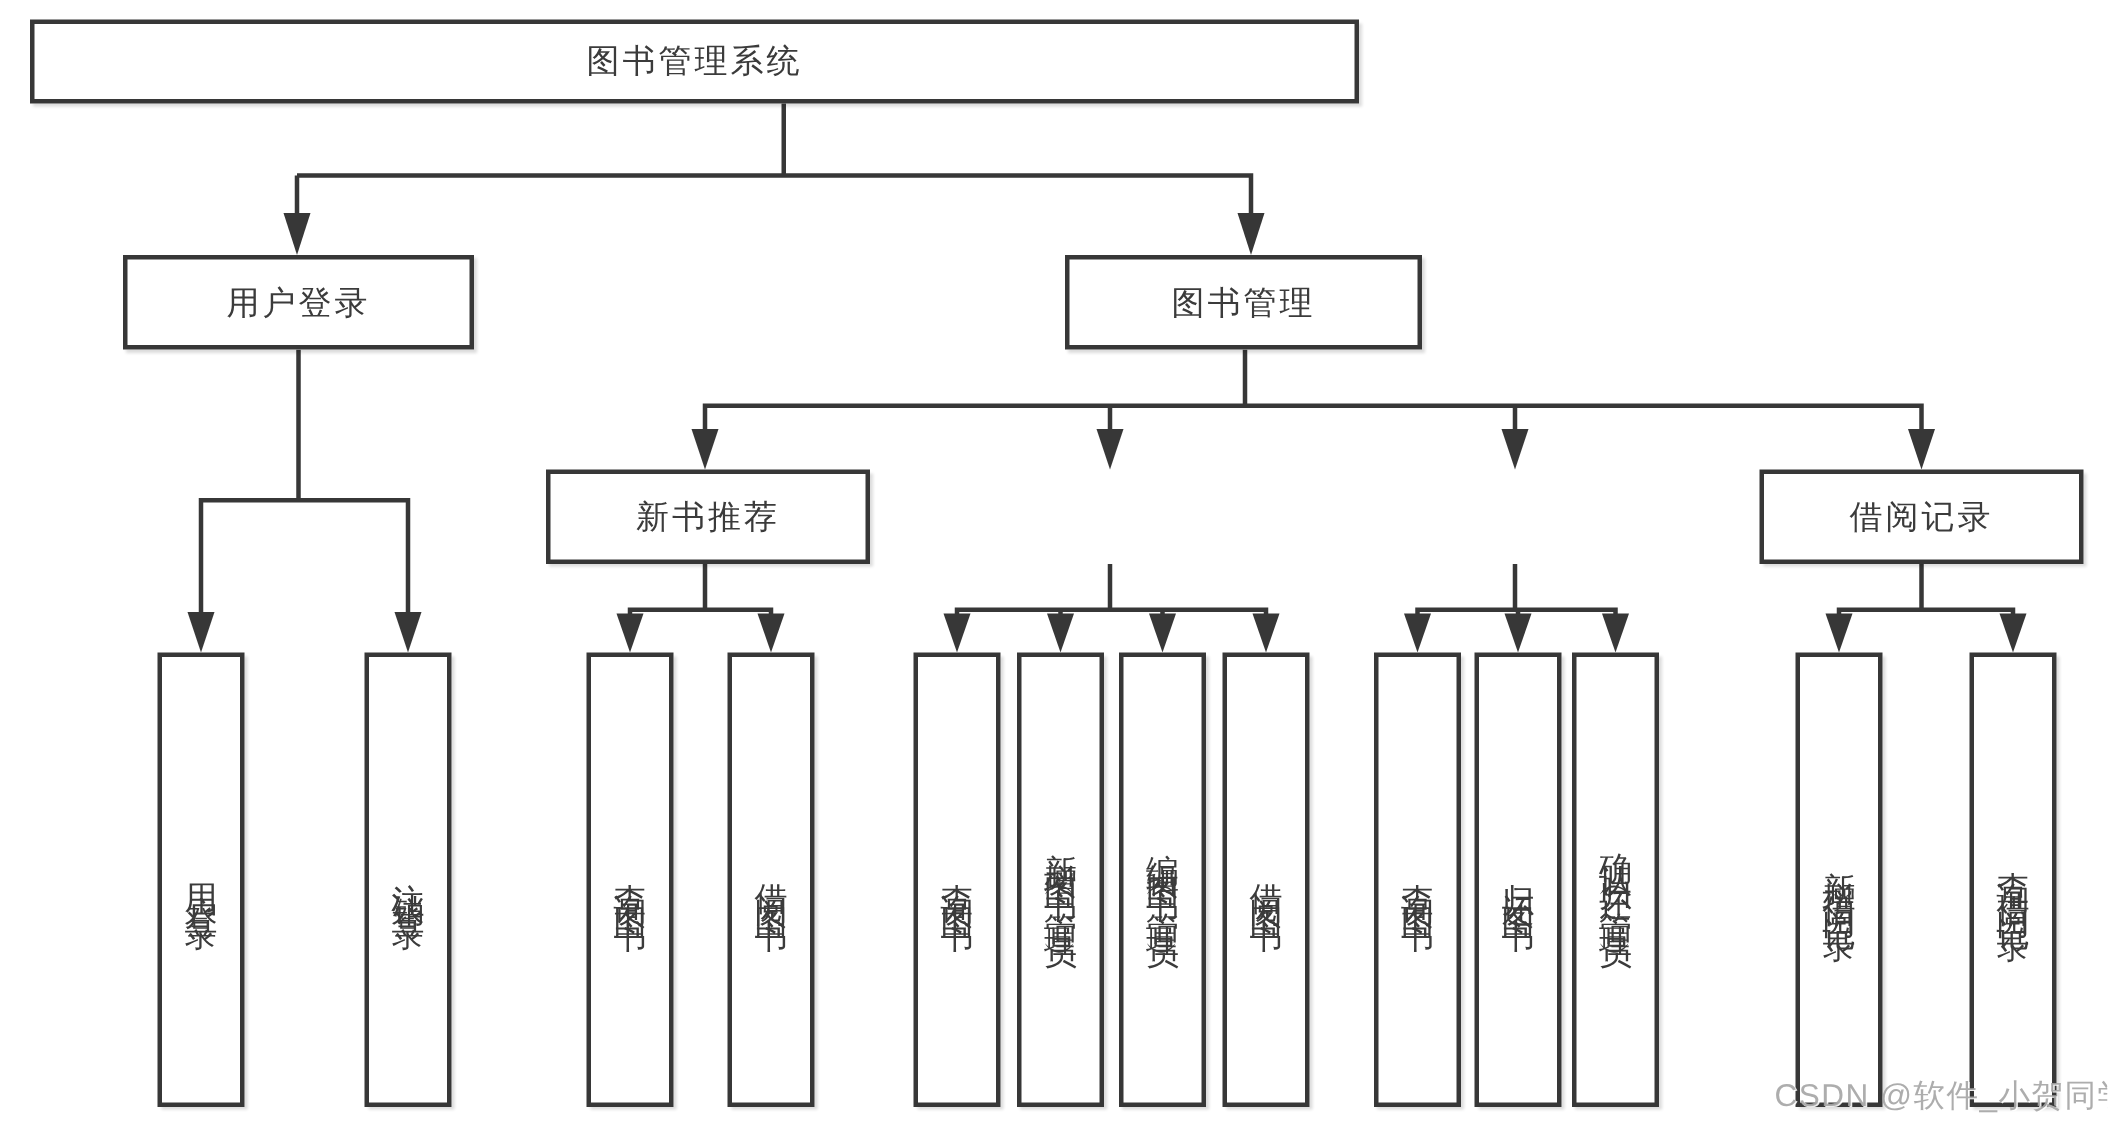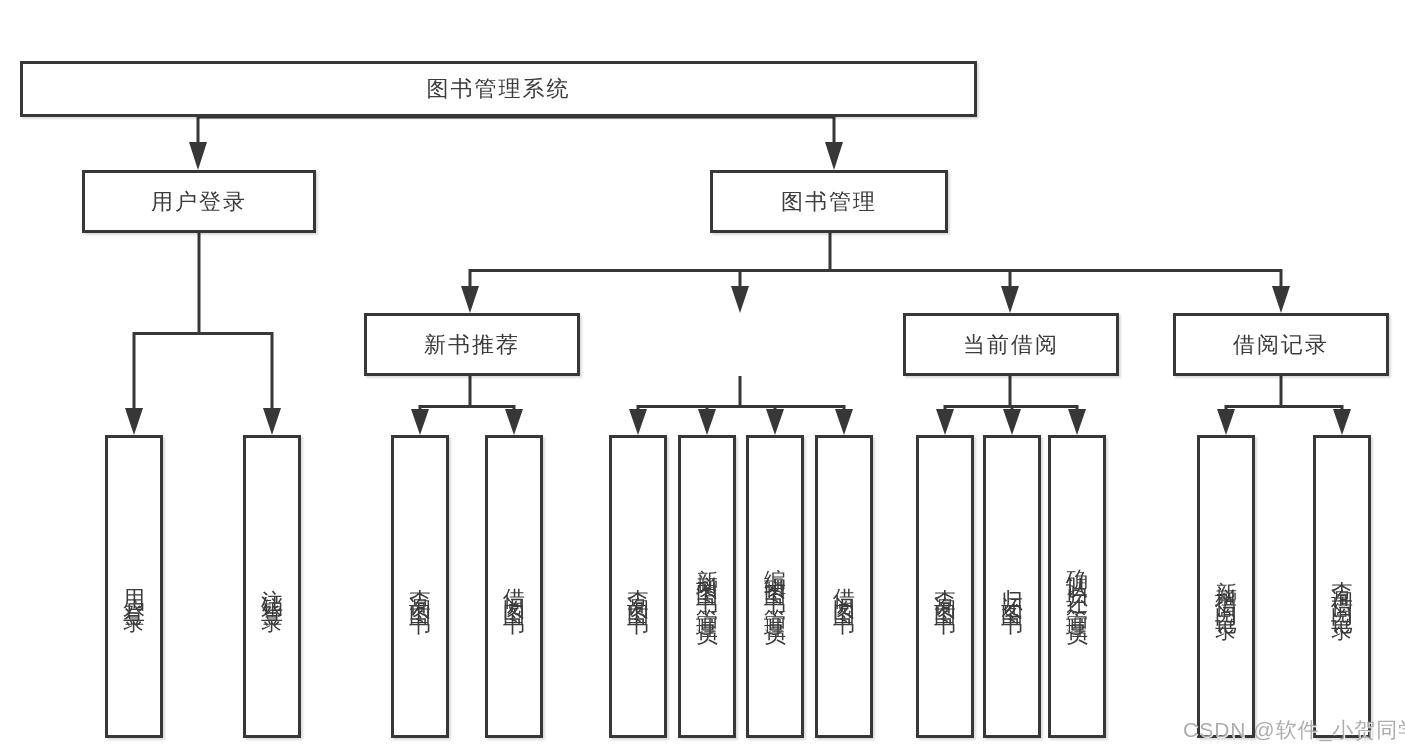--- a/index.html
+++ b/index.html
@@ -31,21 +31,21 @@
     line-height: 1;
   }
   .hbox span { letter-spacing: 2px; }
   .vbox span {
     writing-mode: vertical-rl;
     text-orientation: mixed;
     letter-spacing: 8px;
     white-space: nowrap;
   }
   
-  .n-root   { left: 20px;  top: 13px;  width: 957px; height: 56px; margin-top: 48px; }
+  .n-root   { left: 20px;  top: 13px;  width: 886px; height: 56px; }
   
   .n-login  { left: 82px;  top: 170px; width: 234px;  height: 63px; }
   .n-mgmt   { left: 710px; top: 170px; width: 238px;  height: 63px; }
   
   .l3 { top: 313px; height: 63px; width: 216px; }
   .n-newbooks { left: 364px; }
   .n-borrow   { left: 633px; }
   .n-current  { left: 903px; }
   .n-records  { left: 1173px; }
   
@@ -134,23 +134,20 @@
   <div class="node hbox n-login">
     <span>用户登录</span>
   </div>
   <div class="node hbox n-mgmt">
     <span>图书管理</span>
   </div>
 
   <div class="node hbox l3 n-newbooks">
     <span>新书推荐</span>
   </div>
-  <div class="node hbox l3 n-current">
-    <span>当前借阅</span>
-  </div>
   <div class="node hbox l3 n-records">
     <span>借阅记录</span>
   </div>
 
   <div class="node vbox v1">
     <span>用户登录</span>
   </div>
   <div class="node vbox v2">
     <span>注销登录</span>
   </div>

